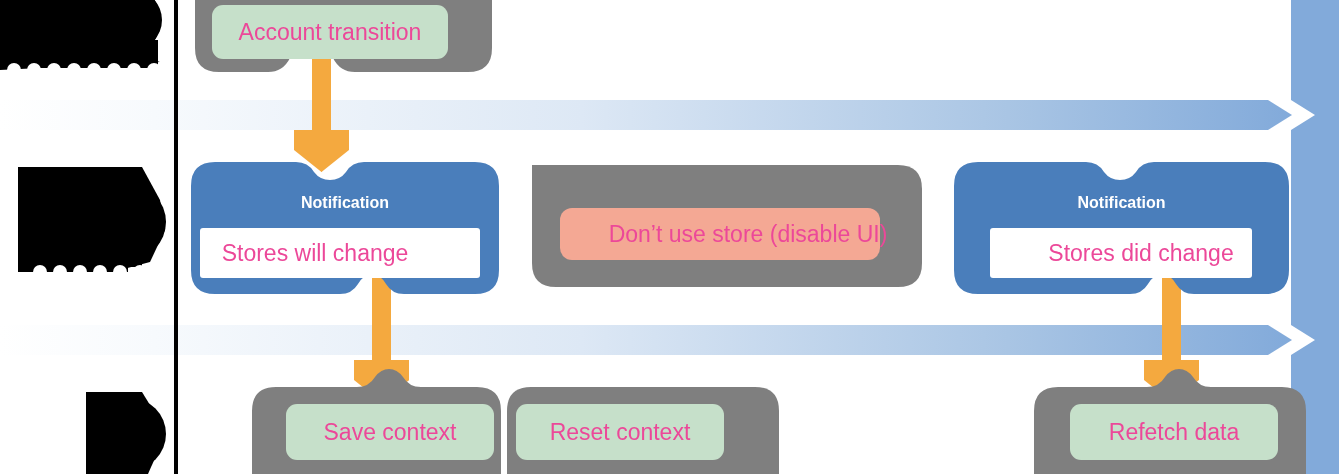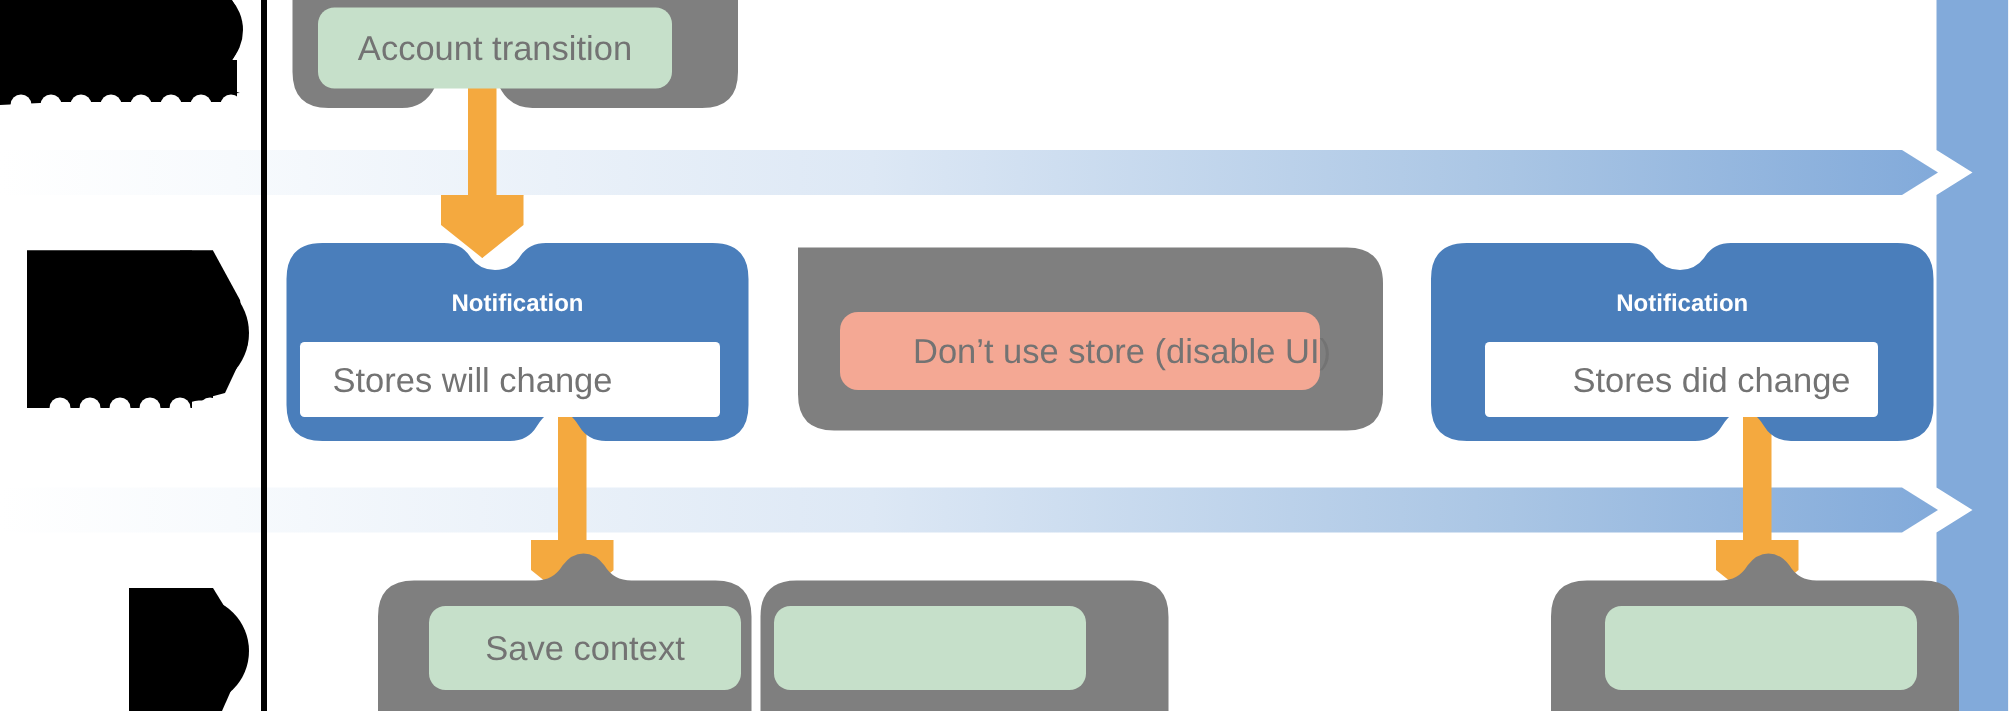--- a/index.html
+++ b/index.html
@@ -23,21 +23,21 @@
     width: 1339px;
     height: 474px;
   }
   .lbl {
     position: absolute;
     display: flex;
     align-items: center;
     justify-content: center;
     text-align: center;
     white-space: nowrap;
-    color: #737373;
+    color: #ec4899;
     pointer-events: none;
   }
   .lbl.green, .lbl.white-inner, .lbl.pink {
     font-size: 23px;
     font-weight: 400;
   }
   .lbl.notif-title {
     font-size: 16px;
     font-weight: 700;
     color: #ffffff;
@@ -258,15 +258,17 @@
   <div class="lbl white-inner" style="left:200px; top:228px; width:230px; height:50px;">Stores will change</div>
 
   <div class="lbl pink" style="left:588px; top:208px; width:320px; height:52px;">Don’t use store (disable UI)</div>
 
   <div class="lbl notif-title" style="left:954px; top:186px; width:335px; height:34px;">Notification</div>
 
   <div class="lbl white-inner" style="left:990px; top:228px; width:262px; height:50px;padding-left:40px;">Stores did change</div>
 
   <div class="lbl green" style="left:286px; top:404px; width:208px; height:56px;">Save context</div>
 
-
+  <div class="lbl green" style="left:516px; top:404px; width:208px; height:56px;">Reset context</div>
+
+  <div class="lbl green" style="left:1070px; top:404px; width:208px; height:56px;">Refetch data</div>
 
 </div>
 
 </body></html>

